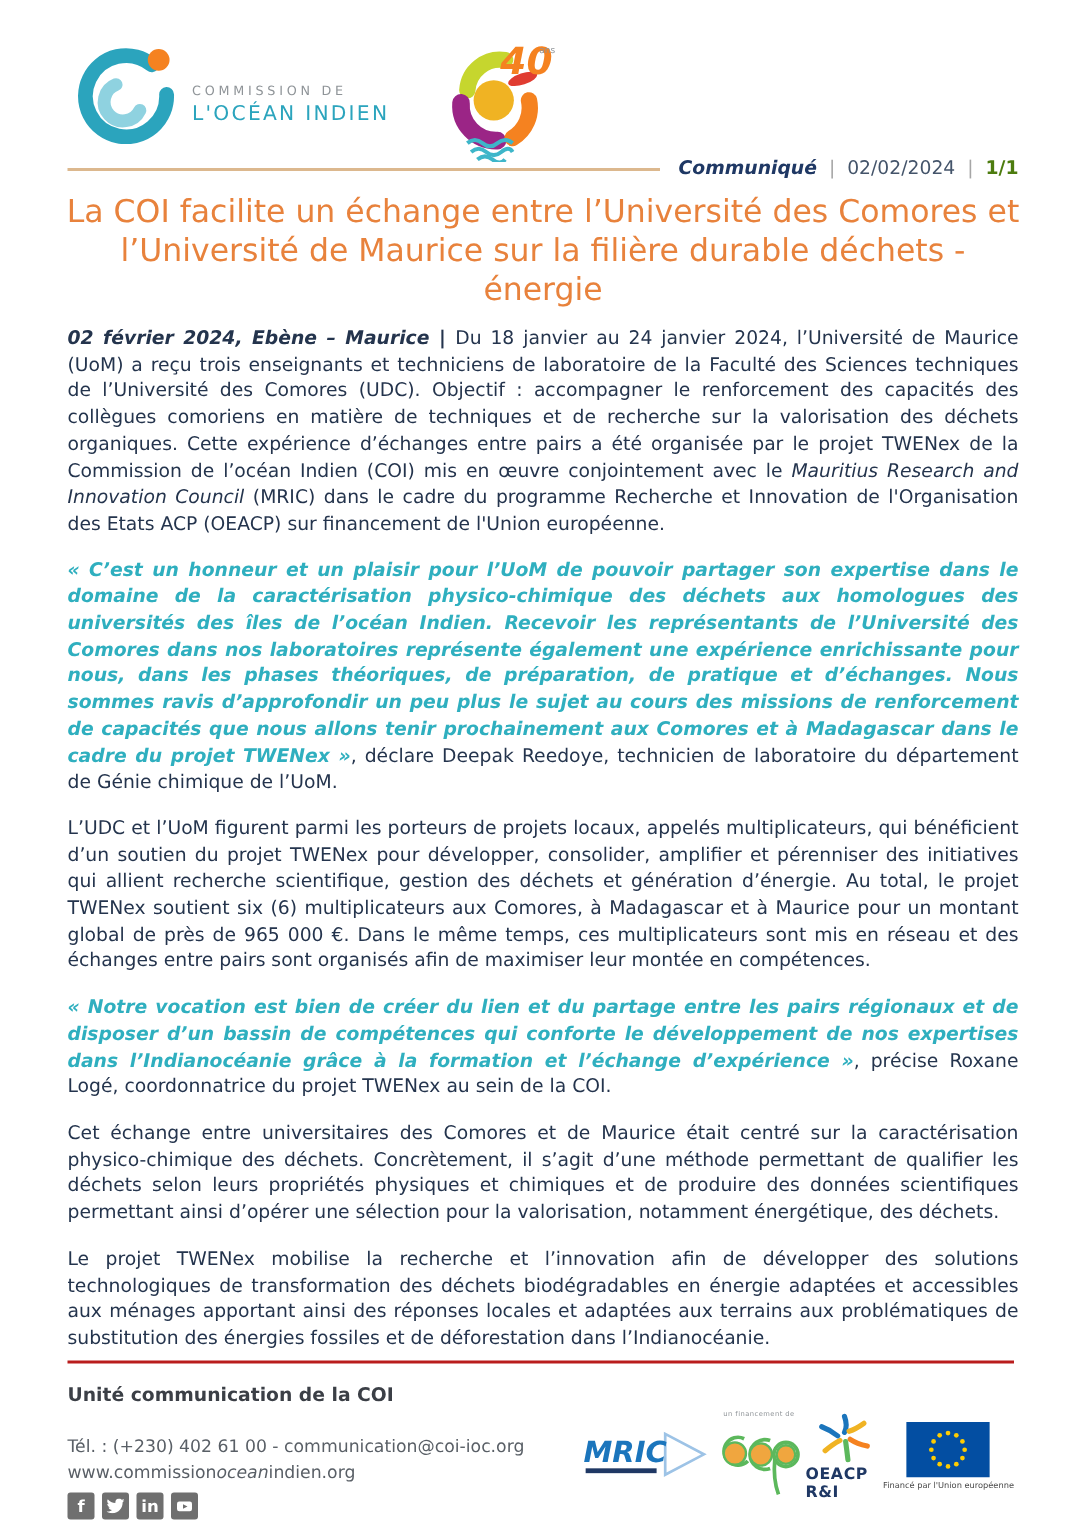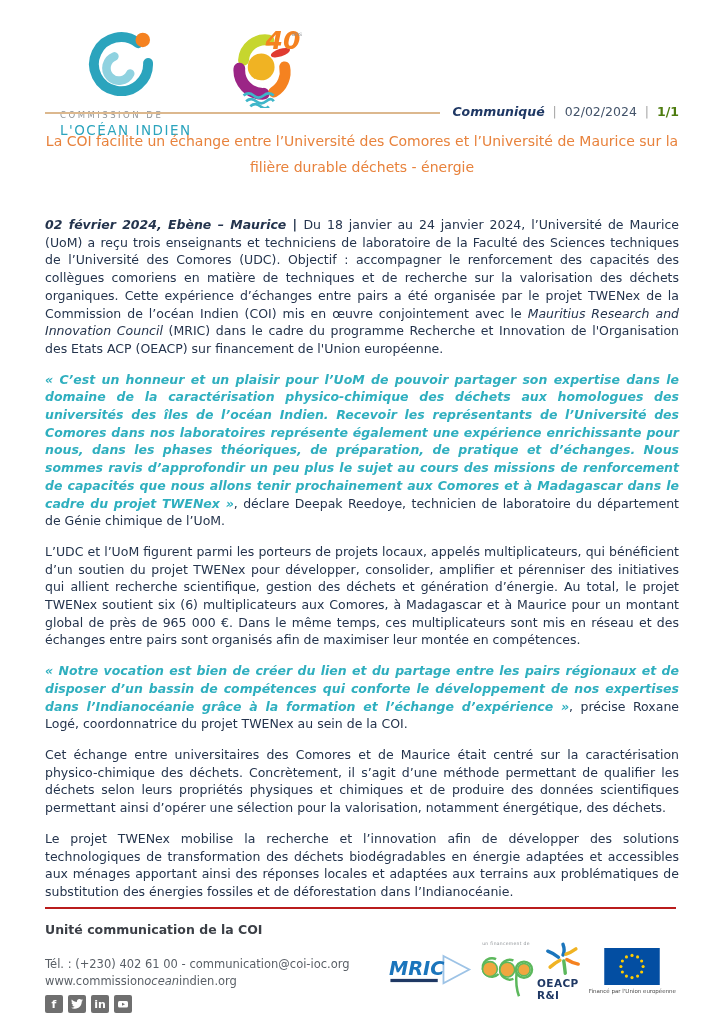--- a/index.html
+++ b/index.html
@@ -8,40 +8,40 @@
     position:relative;
     width:724px; height:1024px;
     margin:0 auto;
     background:#ffffff;
     font-family:"DejaVu Sans","Liberation Sans",sans-serif;
     color:#24344d;
     overflow:hidden;
   }
   
   .header { position:absolute; top:30px; left:50px; display:flex; align-items:flex-start; }
-  .coi-logo { display:flex; align-items:center;flex-direction:column; }
+  .coi-logo { display:flex; align-items:center; }
   .coi-mark { width:68px; height:66px; }
   .coi-text { margin-left:10px; margin-top:14px; }
   .coi-text .l1 { font-size:8.5px; letter-spacing:2.5px; color:#8f9498; white-space:nowrap; }
   .coi-text .l2 { font-size:13.5px; letter-spacing:1.5px; color:#2ba4bd; white-space:nowrap; margin-top:2px; }
   .anniv { position:relative; width:84px; height:78px; margin-left:28px; }
   .anniv svg { position:absolute; left:0; top:0; }
   .anniv .num { position:absolute; left:46px; top:-4px; font-size:25px; font-weight:bold; color:#f58220; font-style:italic; }
   .anniv .ans { position:absolute; left:72px; top:0px; font-size:6px; color:#8f9498; }
   
   .meta-row { position:absolute; top:104px; left:45px; right:45px; display:flex; align-items:center; }
   .meta-rule { flex:1; height:2px; background:#dcb88e; margin-right:12px; margin-top:2px; }
   .meta-text { font-size:12.5px; white-space:nowrap; color:#44546a; }
   .meta-text .doc { font-weight:bold; font-style:italic; color:#1f3864; }
   .meta-text .pipe { color:#a6a6a6; padding:0 4px; }
   .meta-text .page-num { font-weight:bold; color:#4d7c0f; }
   
   .title {
     position:absolute; top:128px; left:42px; right:42px;
-    text-align:center; font-size:14px; line-height:26px;
+    text-align:center; font-size:21px; line-height:26px;
     color:#e8823c;
   }
   
   .article { position:absolute; top:203px; left:45px; right:45px; }
   .para { font-size:12.5px; line-height:17.7px; text-align:justify; margin-bottom:12px;margin-top:13px; }
   .seg-normal { color:#24344d; }
   .seg-bold-italic { color:#24344d; font-weight:bold; font-style:italic; }
   .seg-italic { color:#24344d; font-style:italic; }
   .seg-quote { color:#2fafbf; font-style:italic;font-weight:bold; }
   

